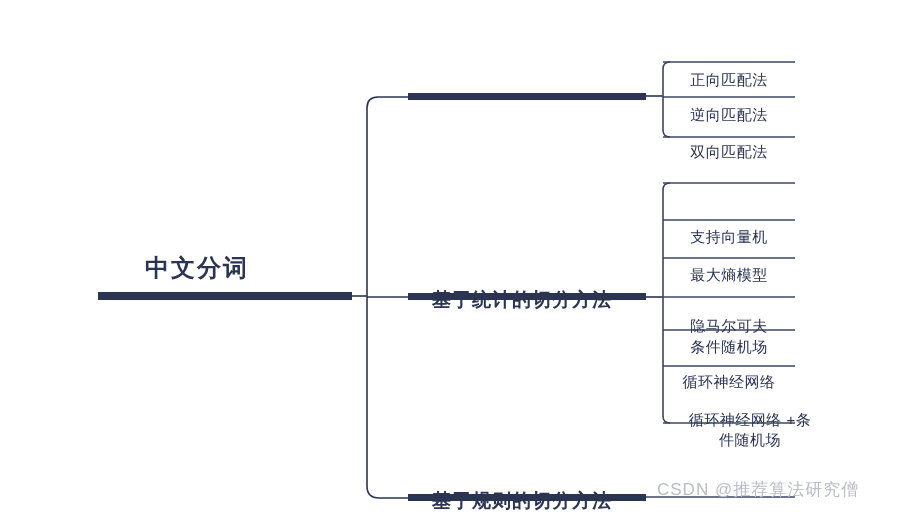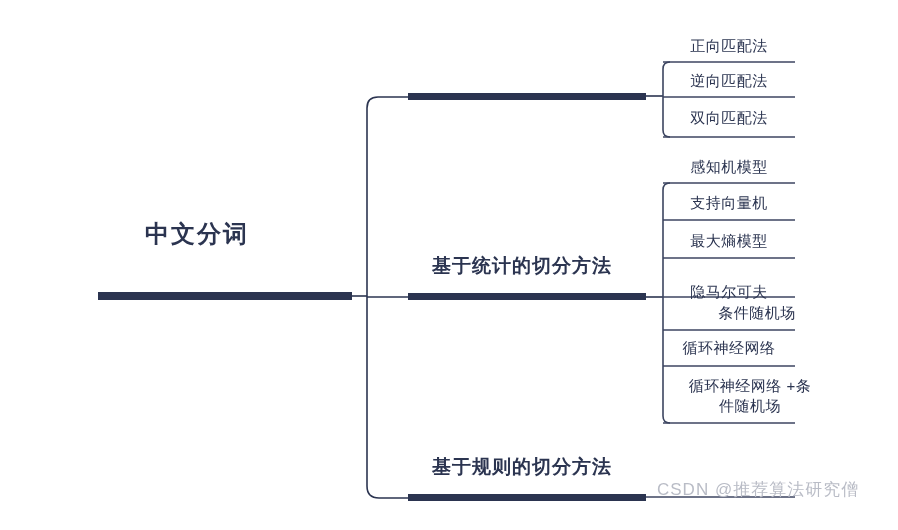--- a/index.html
+++ b/index.html
@@ -26,20 +26,21 @@
     left: 0;
     top: 0;
     width: 898px;
     height: 530px;
     pointer-events: none;
   }
   .node-text {
     position: absolute;
     white-space: nowrap;
     color: #2b3450;
+    margin-top: 34px;
   }
   .root-label {
     font-size: 24px;
     font-weight: 700;
     letter-spacing: 2px;
   }
   .branch-label {
     font-size: 19px;
     font-weight: 700;
     letter-spacing: 1px;
@@ -111,25 +112,24 @@
 
   <div class="node-text root-label" style="left:145px; top:218px;">中文分词</div>
 
   <div class="node-text branch-label" style="left:432px; top:253px;">基于统计的切分方法</div>
   <div class="node-text branch-label" style="left:432px; top:454px;">基于规则的切分方法</div>
 
   <div class="node-text leaf-label" style="left:664px; top:36px; width:130px;">正向匹配法</div>
   <div class="node-text leaf-label" style="left:664px; top:71px; width:130px;">逆向匹配法</div>
   <div class="node-text leaf-label" style="left:664px; top:108px; width:130px;">双向匹配法</div>
 
-  <div class="node-text leaf-label" style="left:664px; top:157px; width:130px;">感知机模型</div>
   <div class="node-text leaf-label" style="left:664px; top:193px; width:130px;">支持向量机</div>
   <div class="node-text leaf-label" style="left:664px; top:231px; width:130px;">最大熵模型</div>
   <div class="node-text leaf-label" style="left:664px; top:282px; width:130px;">隐马尔可夫</div>
-  <div class="node-text leaf-label" style="left:664px; top:303px; width:130px;padding-left:28px;">条件随机场</div>
+  <div class="node-text leaf-label" style="left:664px; top:303px; width:130px;">条件随机场</div>
   <div class="node-text leaf-label" style="left:664px; top:338px; width:130px;">循环神经网络</div>
   <div class="node-text leaf-label two-line" style="left:664px; top:376px;padding-left:21px;">循环神经网络
 +条件随机场</div>
 
 
   <div class="watermark" style="left:657px; top:478px;">CSDN @推荐算法研究僧</div>
 
 </div>
 
 </body></html>

